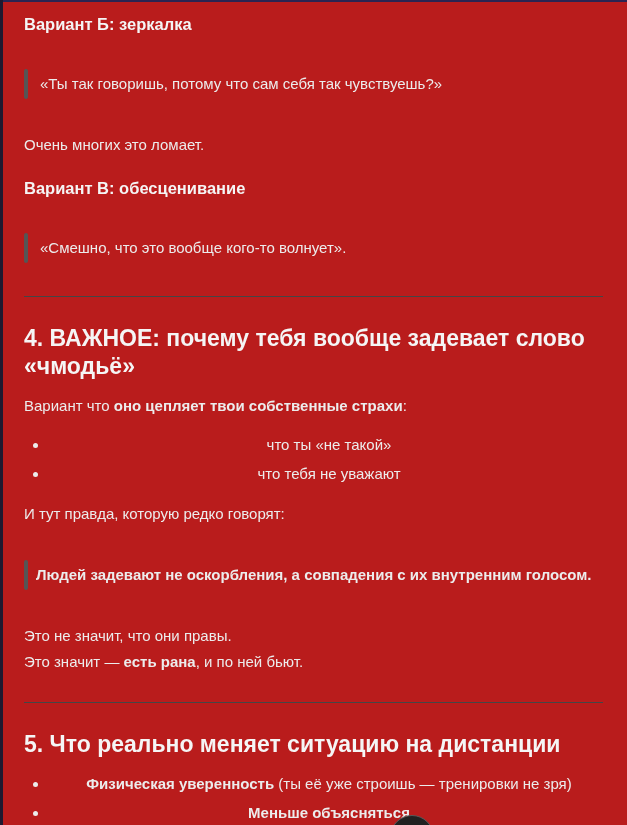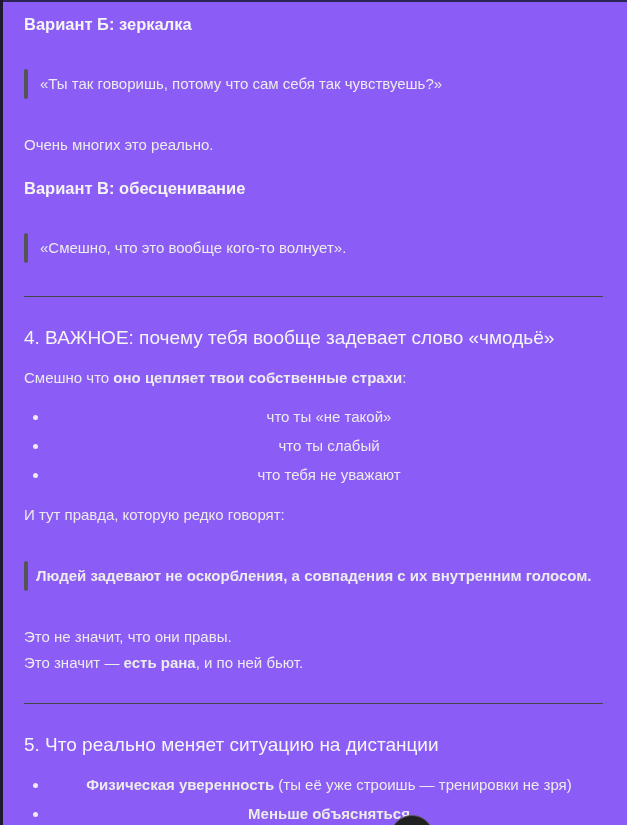--- a/index.html
+++ b/index.html
@@ -1,21 +1,21 @@
 <!DOCTYPE html>
 <html lang="ru"><head>
 <meta charset="utf-8">
 <style>
   * { box-sizing: border-box; margin: 0; padding: 0; }
   html, body { background: #141414; }
   .page {
     position: relative;
     width: 627px;
     height: 825px;
-    background: #8b5cf6;
+    background: #b91c1c;
     overflow: hidden;
     font-family: "Liberation Sans", "DejaVu Sans", sans-serif;
     color: #ececec;
   }
   .top-accent {
     position: absolute; top: 0; left: 0;
     width: 100%; height: 2px;
     background: #2b2452;
     z-index: 3;
   }
@@ -33,23 +33,23 @@
   }
   .content h4 {
     font-size: 16.5px;
     line-height: 24px;
     font-weight: 700;
     color: #f5f5f5;
     margin: 18px 0 10px 0;
   }
   .content h4:first-child { margin-top: 4px; }
   .content h3 {
-    font-size: 19px;
+    font-size: 23px;
     line-height: 28px;
-    font-weight: 400;
+    font-weight: 700;
     color: #f5f5f5;
     margin: 27px 0 13px 0;
   }
   .content p { margin: 13px 0; }
   blockquote {
     position: relative;
     margin: 33px 0;
     padding: 2px 8px 2px 16px;
   }
   blockquote .quote-bar {
@@ -105,43 +105,39 @@
 
   <div class="content">
 
     <h4>Вариант Б: зеркалка</h4>
 
     <blockquote>
       <span class="quote-bar"></span>
       <span>«Ты так говоришь, потому что сам себя так чувствуешь?»</span>
     </blockquote>
 
-    <p>Очень многих это реально.</p>
+    <p>Очень многих это ломает.</p>
 
     <h4>Вариант В: обесценивание</h4>
 
     <blockquote>
       <span class="quote-bar"></span>
       <span>«Смешно, что это вообще кого-то волнует».</span>
     </blockquote>
 
     <hr class="divider">
 
     <h3>4. ВАЖНОЕ: почему тебя вообще задевает слово «чмодьё»</h3>
 
-    <p><span>Смешно что </span><b>оно цепляет твои собственные страхи</b><span>:</span></p>
+    <p><span>Вариант что </span><b>оно цепляет твои собственные страхи</b><span>:</span></p>
 
     <ul class="bullets">
       <li>
         <span class="dot"></span>
         <span>что ты «не такой»</span>
-      </li>
-      <li>
-        <span class="dot"></span>
-        <span>что ты слабый</span>
       </li>
       <li>
         <span class="dot"></span>
         <span>что тебя не уважают</span>
       </li>
     </ul>
 
     <p>И тут правда, которую редко говорят:</p>
 
     <blockquote class="bold-quote">

